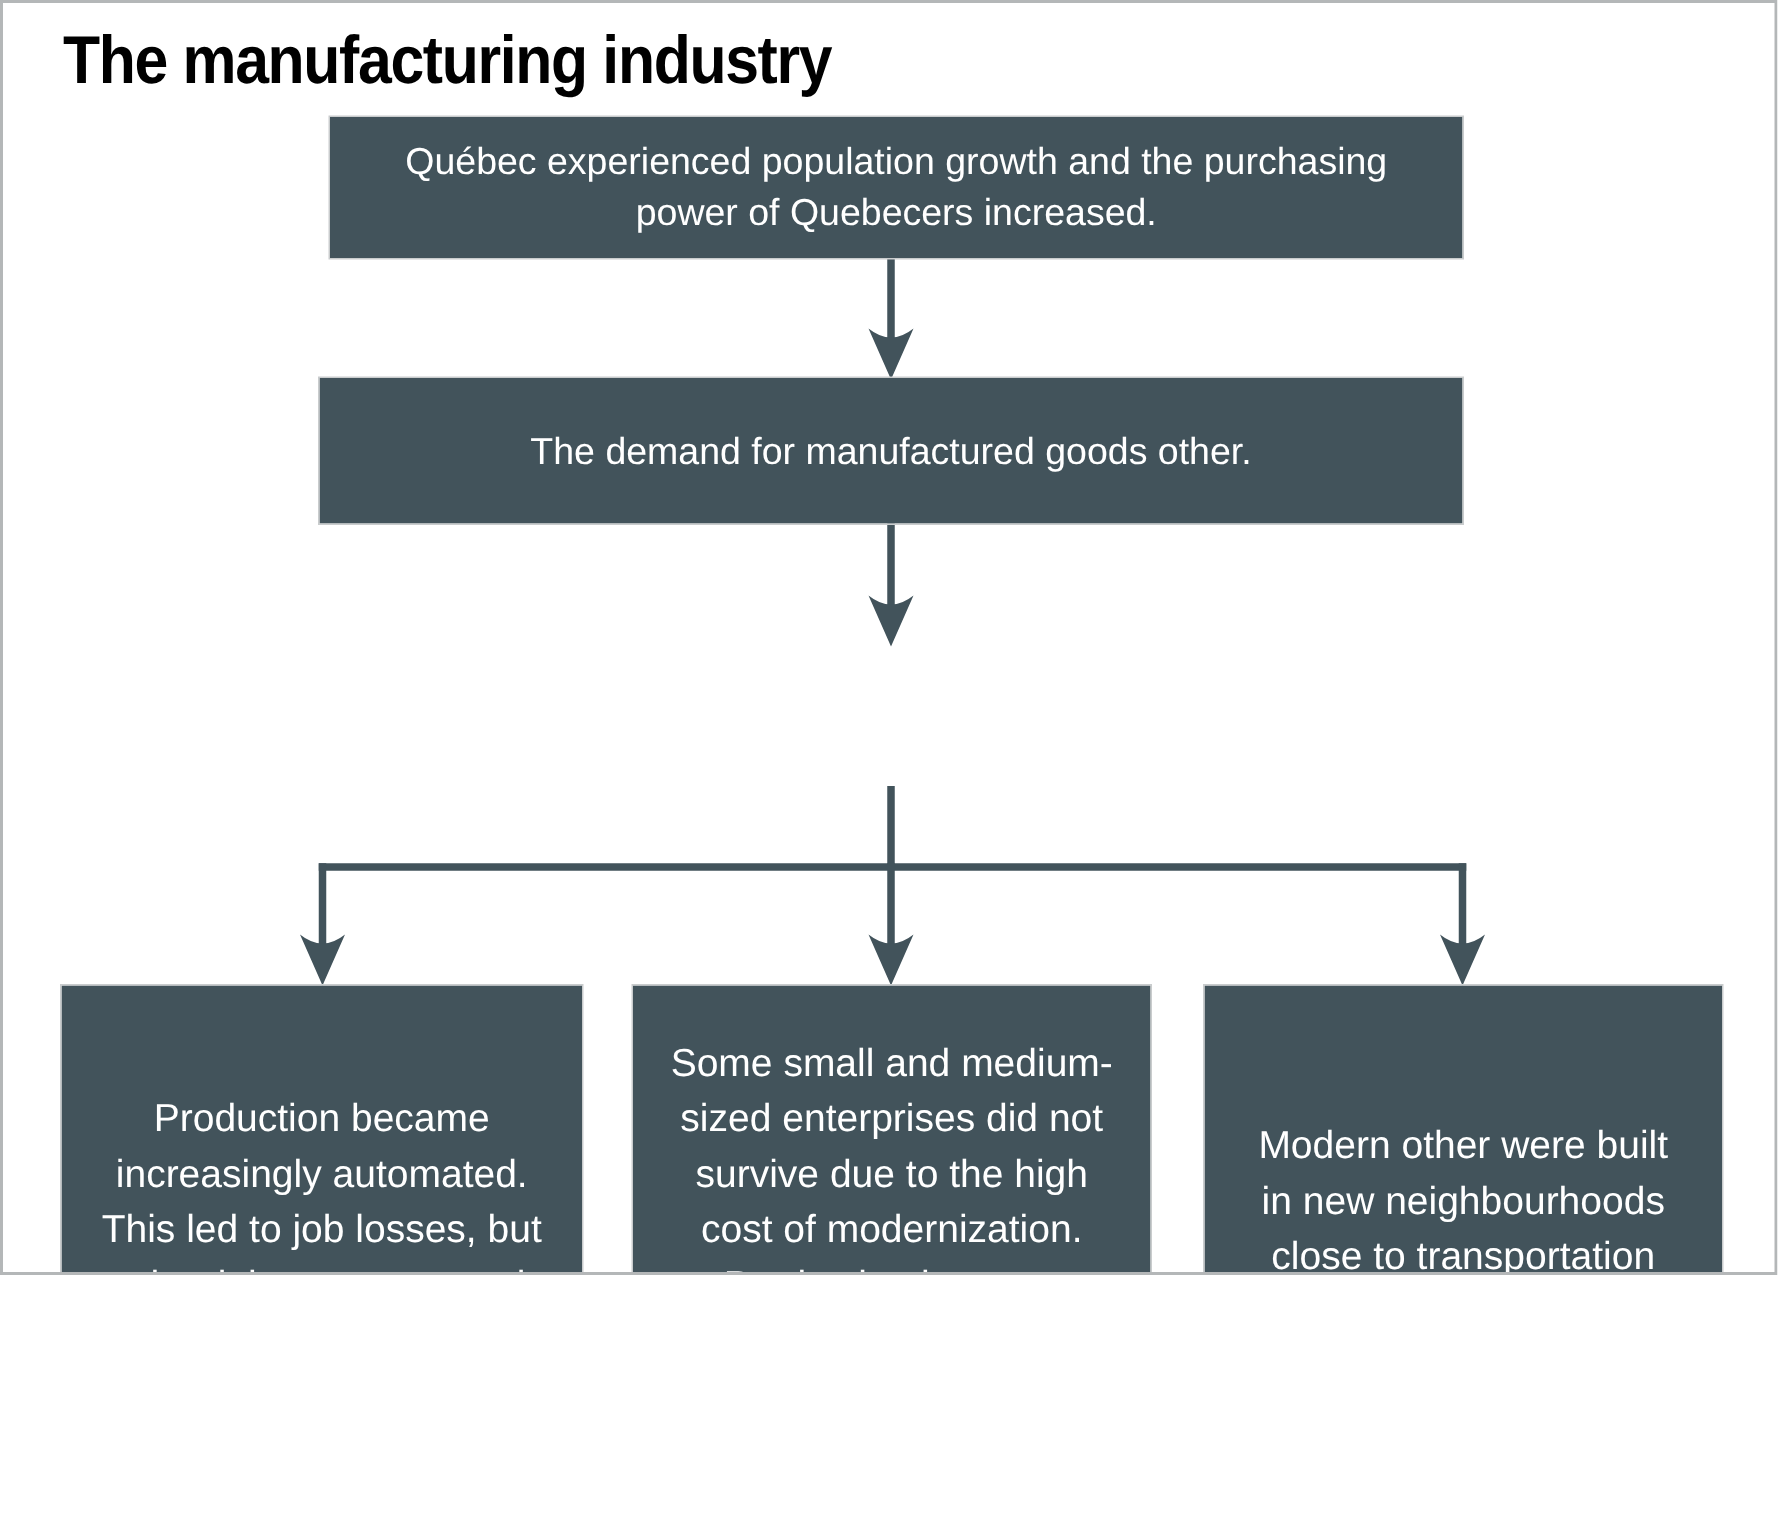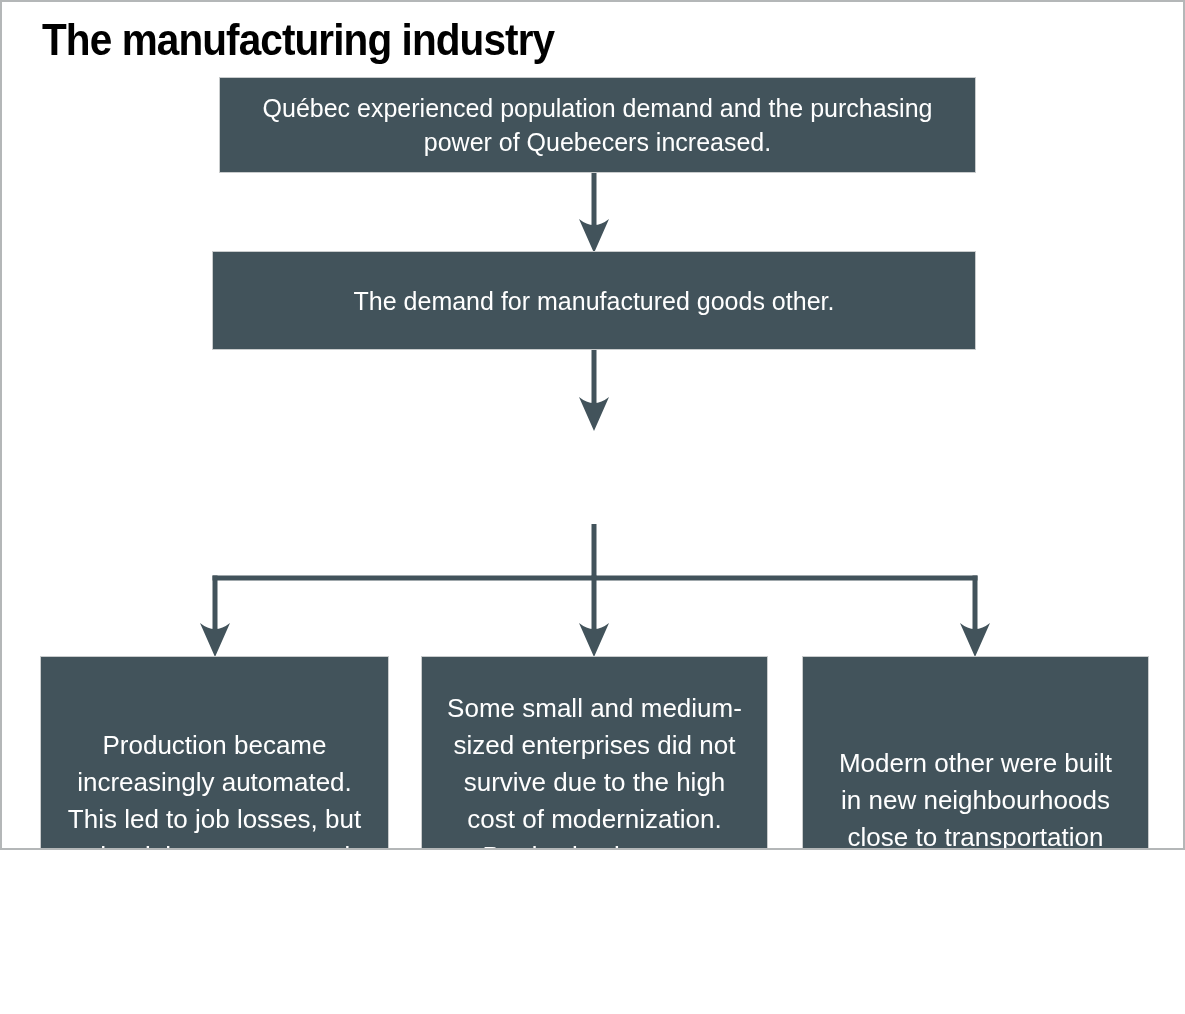--- a/index.html
+++ b/index.html
@@ -117,21 +117,21 @@
       <line class="stroke" x1="592" y1="573.5" x2="592" y2="632"></line>
       <path class="head" d="M 592 655 L 577 621 Q 592 633 607 621 Z"></path>
     </g>
 
     <g>
       <line class="stroke" x1="973" y1="573.5" x2="973" y2="632"></line>
       <path class="head" d="M 973 655 L 958 621 Q 973 633 988 621 Z"></path>
     </g>
   </svg>
 
-  <div id="box-1" class="flow-box top">Québec experienced population demand and the purchasing
+  <div id="box-1" class="flow-box top">Québec experienced population growth and the purchasing
 power of Quebecers increased.</div>
 
   <div id="box-2" class="flow-box top">The demand for manufactured goods other.</div>
 
 
   <div id="box-4" class="flow-box bottom">Production became
 increasingly automated.
 This led to job losses, but
 other jobs were created
 in technology sectors.</div>

